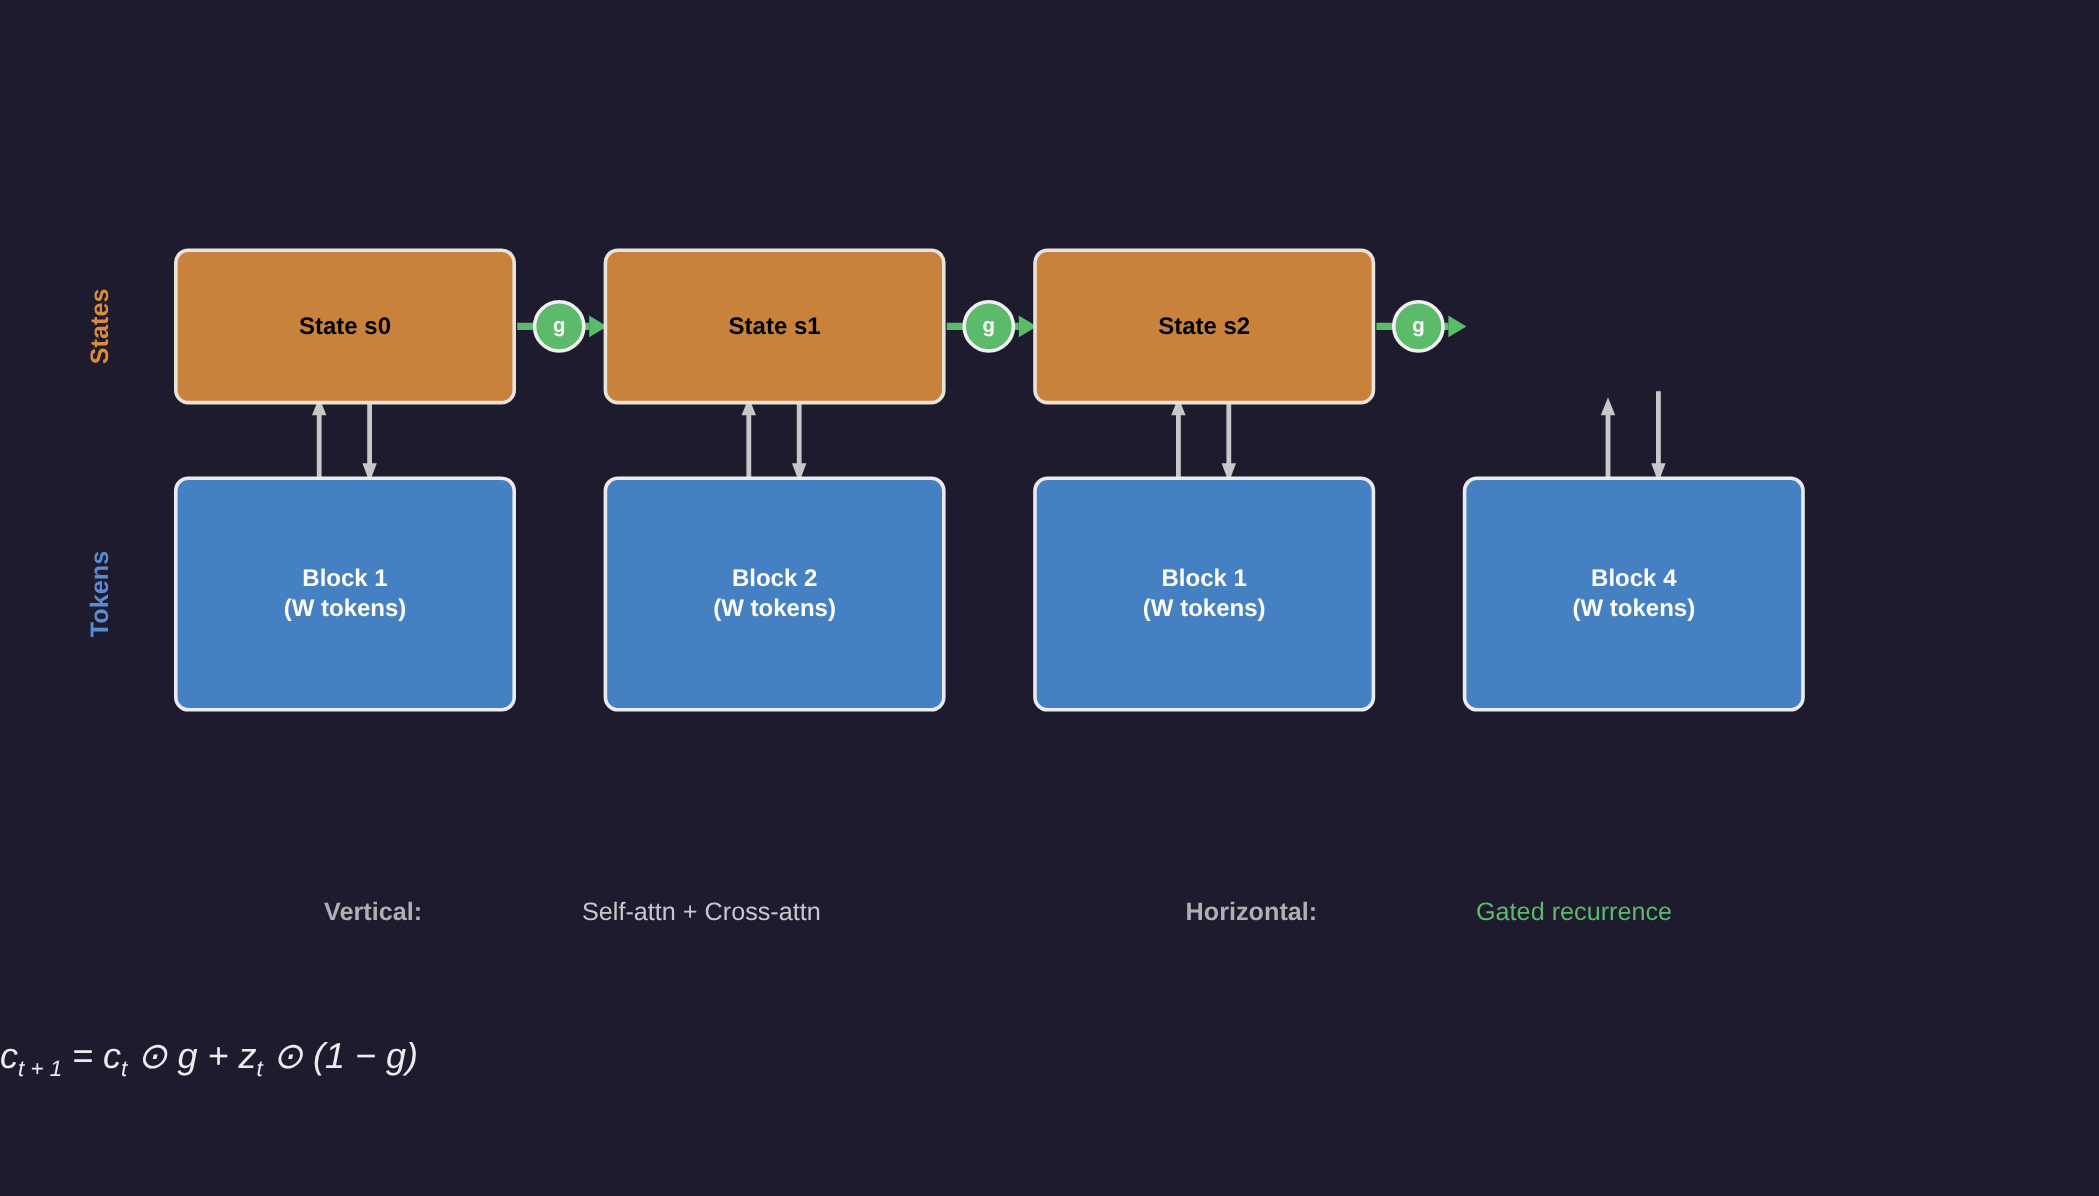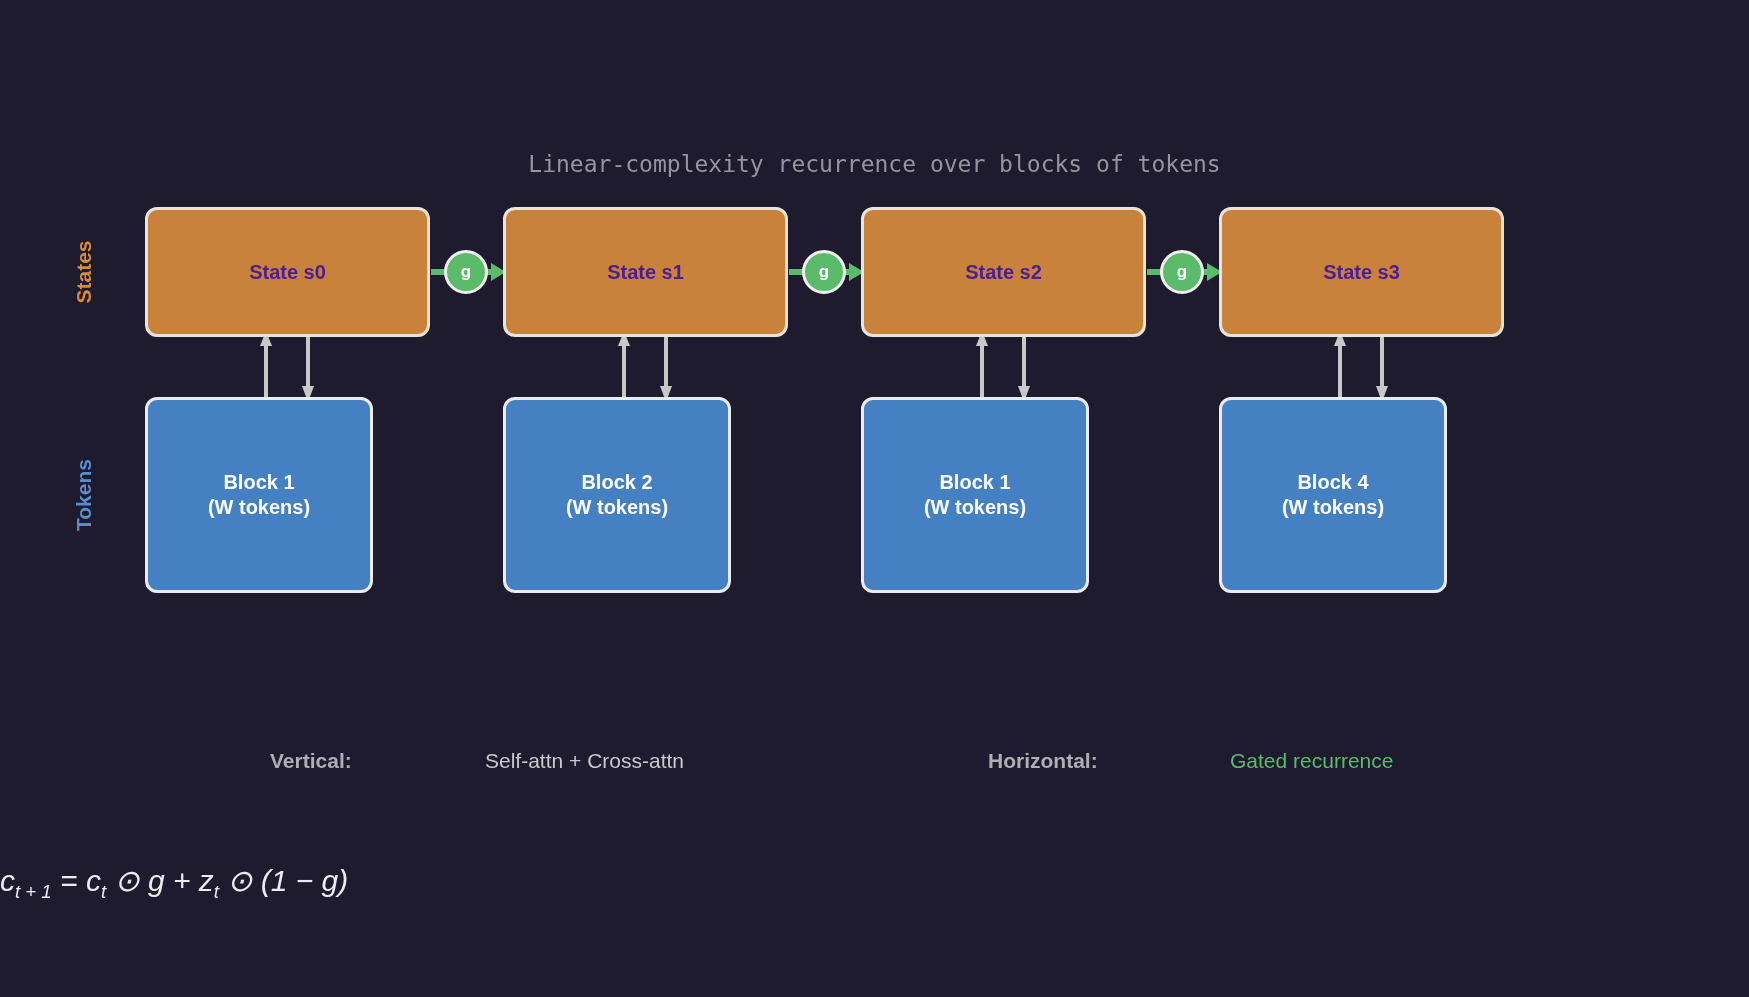--- a/index.html
+++ b/index.html
@@ -19,24 +19,24 @@
   .row-label{
     position:absolute;font-weight:bold;font-size:21px;white-space:nowrap;
     transform:translate(-50%,-50%) rotate(-90deg);
   }
   .row-label.states{left:84px;top:272px;color:#DA8C3D;}
   .row-label.tokens{left:84px;top:495px;color:#5A8DD0;}
   .state-box{
     position:absolute;top:207px;width:285px;height:130px;box-sizing:border-box;
     background:#C8823B;border:3px solid #E9E4DB;border-radius:12px;
     display:flex;align-items:center;justify-content:center;
-    color:#4c1d95;font-weight:bold;font-size:20px;
+    color:#000000;font-weight:bold;font-size:20px;
   }
   .block-box{
-    position:absolute;top:397px;width:228px;height:196px;box-sizing:border-box;
+    position:absolute;top:397px;width:285px;height:196px;box-sizing:border-box;
     background:#4580C2;border:3px solid #EBEBEF;border-radius:12px;
     display:flex;flex-direction:column;align-items:center;justify-content:center;
     color:#FCFCFC;font-weight:bold;font-size:20px;line-height:25px;text-align:center;
   }
   .x0{left:145px}.x1{left:503px}.x2{left:861px}.x3{left:1219px}
   .gate{
     position:absolute;top:250px;width:44px;height:44px;box-sizing:border-box;
     background:#5CBB6B;border:3px solid #F0F0F0;border-radius:50%;
     display:flex;align-items:center;justify-content:center;
     color:#FFFFFF;font-weight:bold;font-size:17px;
@@ -53,21 +53,20 @@
     font-style:italic;font-size:30px;color:#ECEBEF;line-height:38px;
   }
   .formula span,.formula sub{white-space:pre;}
   .formula sub{font-size:0.62em;}
 </style>
 </head>
 <body>
 
 <div class="canvas">
 
-  <div class="subtitle">Linear-complexity recurrence over blocks of tokens</div>
 
   <div class="row-label states">States</div>
   <div class="row-label tokens">Tokens</div>
 
   <svg class="arrow-layer" viewBox="0 0 1749 997" xmlns="http://www.w3.org/2000/svg">
 
     <g stroke="#5CBB6B" fill="#5CBB6B">
       <line x1="431" y1="272" x2="491" y2="272" stroke-width="6"></line>
       <polygon points="491,263 491,281 506,272" stroke="none"></polygon>
       <line x1="789" y1="272" x2="849" y2="272" stroke-width="6"></line>
@@ -101,23 +100,20 @@
 
   <div class="state-box x0">
     <span>State s0</span>
   </div>
   <div class="state-box x1">
     <span>State s1</span>
   </div>
   <div class="state-box x2">
     <span>State s2</span>
   </div>
-  <div class="state-box x3">
-    <span>State s3</span>
-  </div>
 
   <div class="gate g0">
     <span>g</span>
   </div>
   <div class="gate g1">
     <span>g</span>
   </div>
   <div class="gate g2">
     <span>g</span>
   </div>

